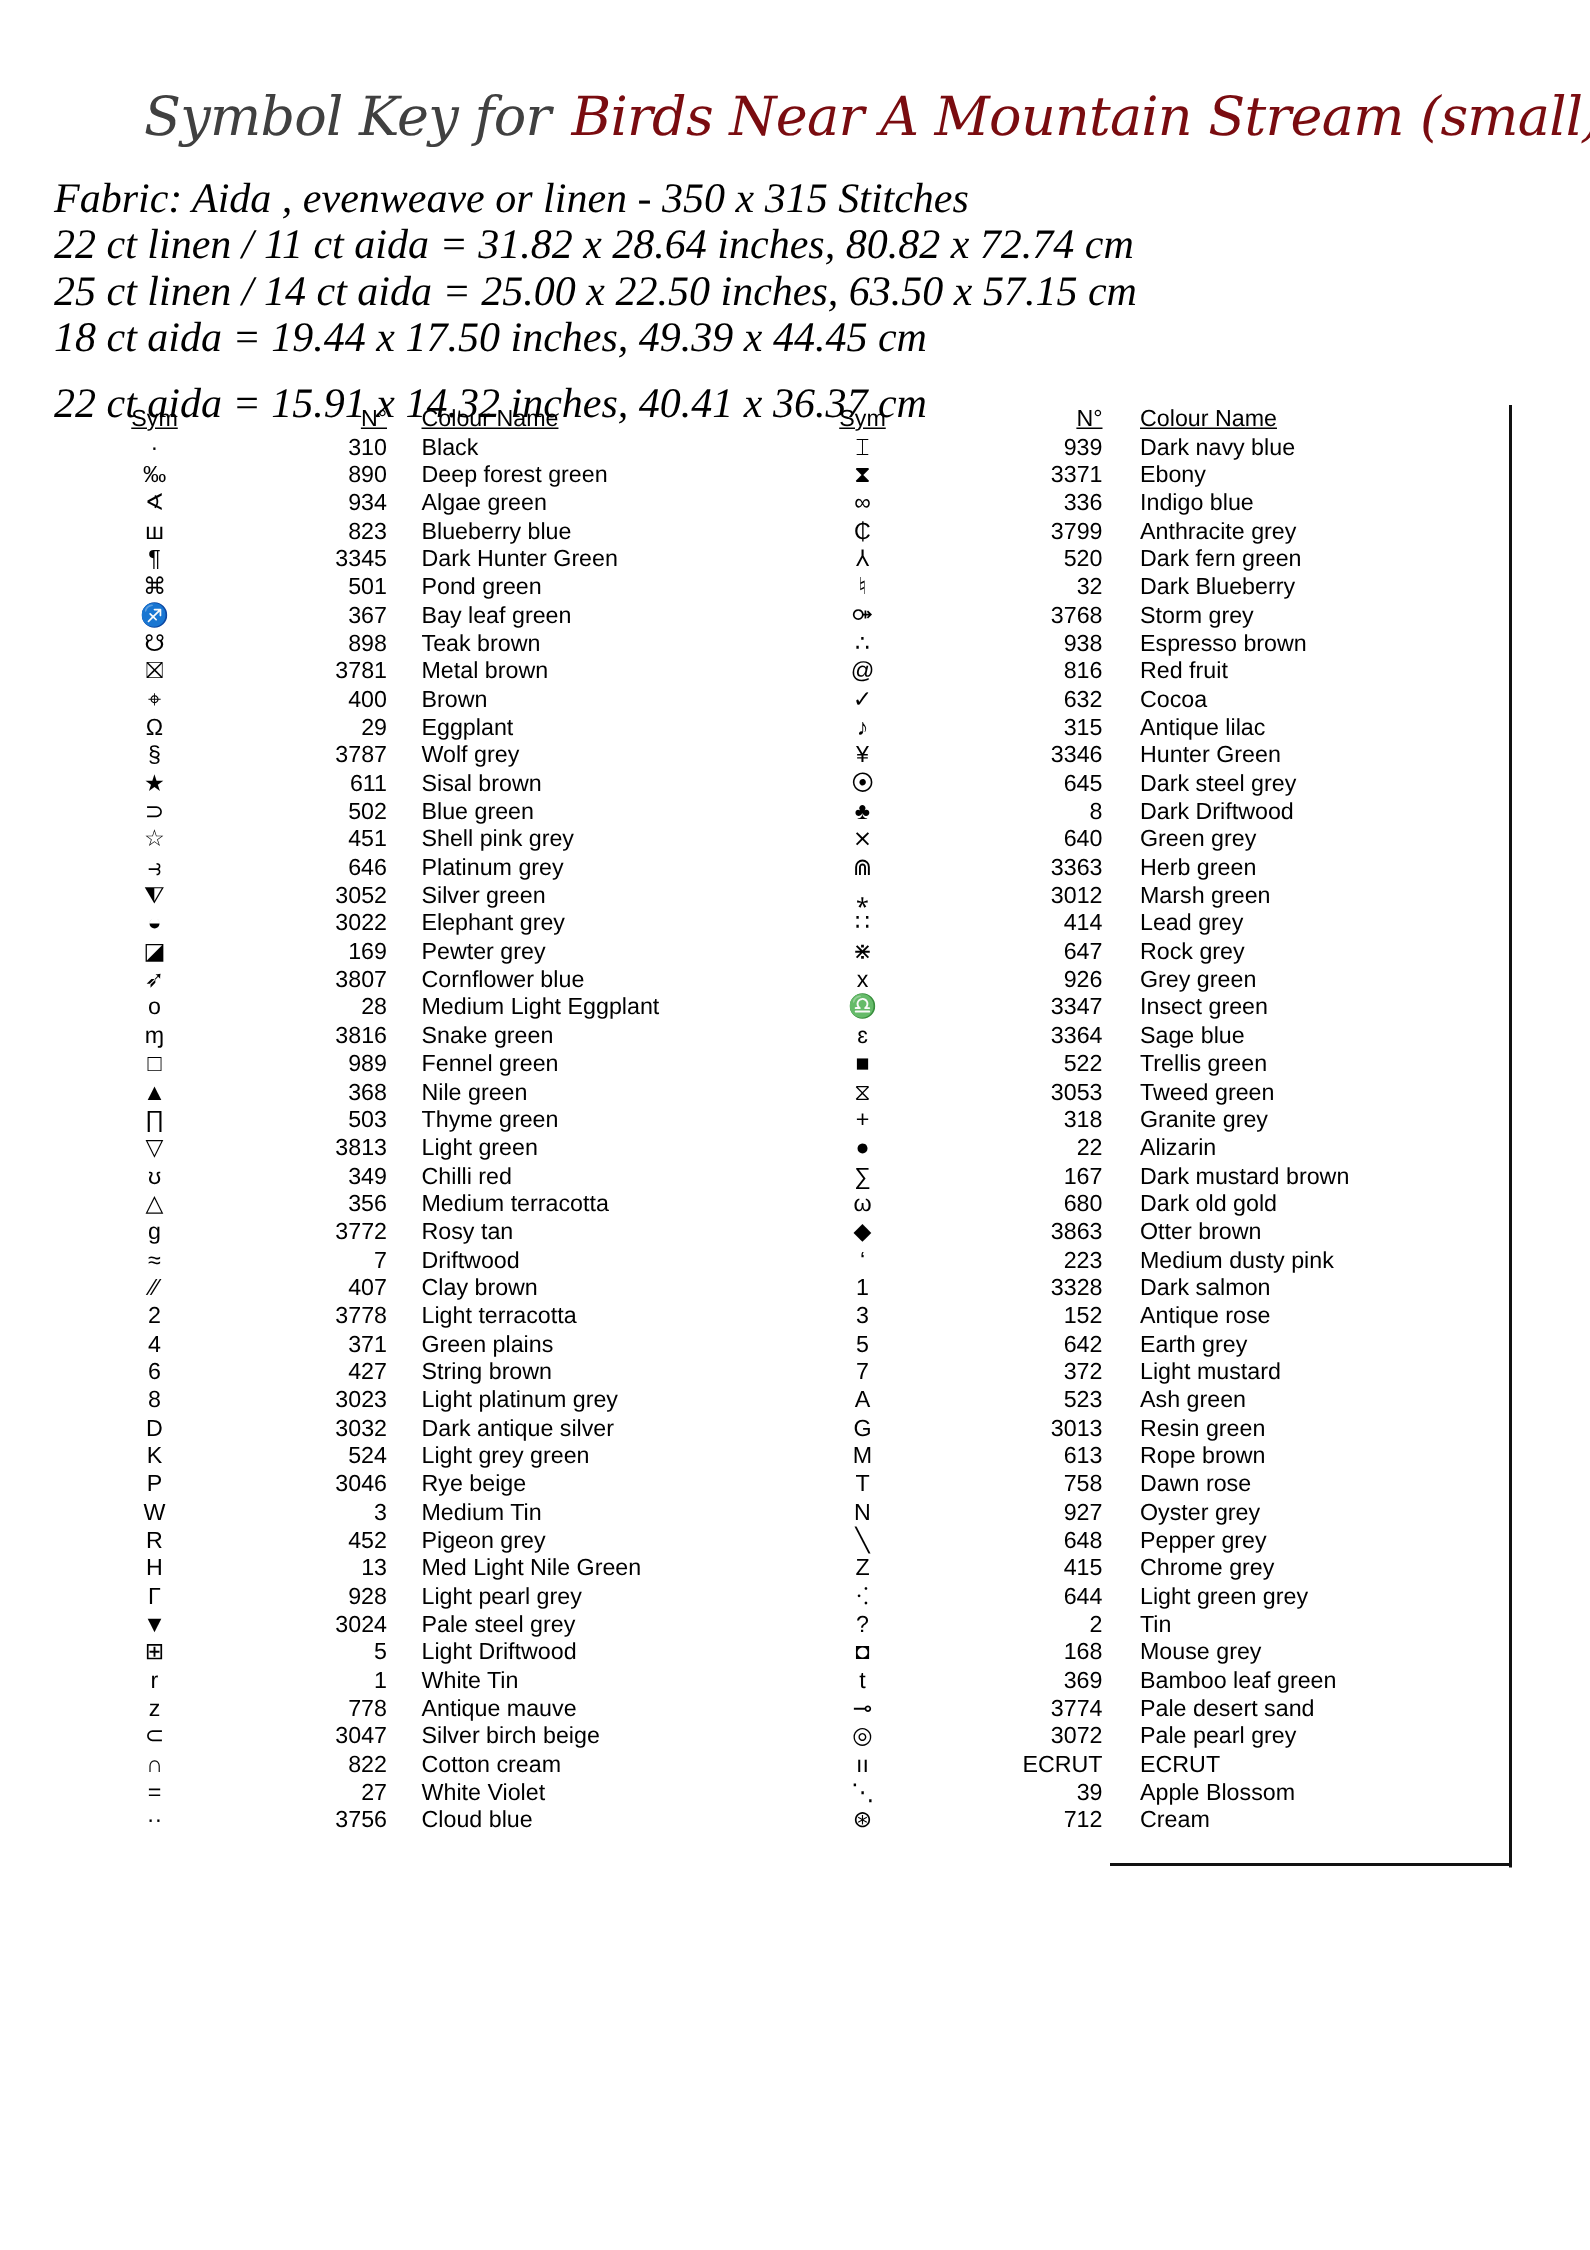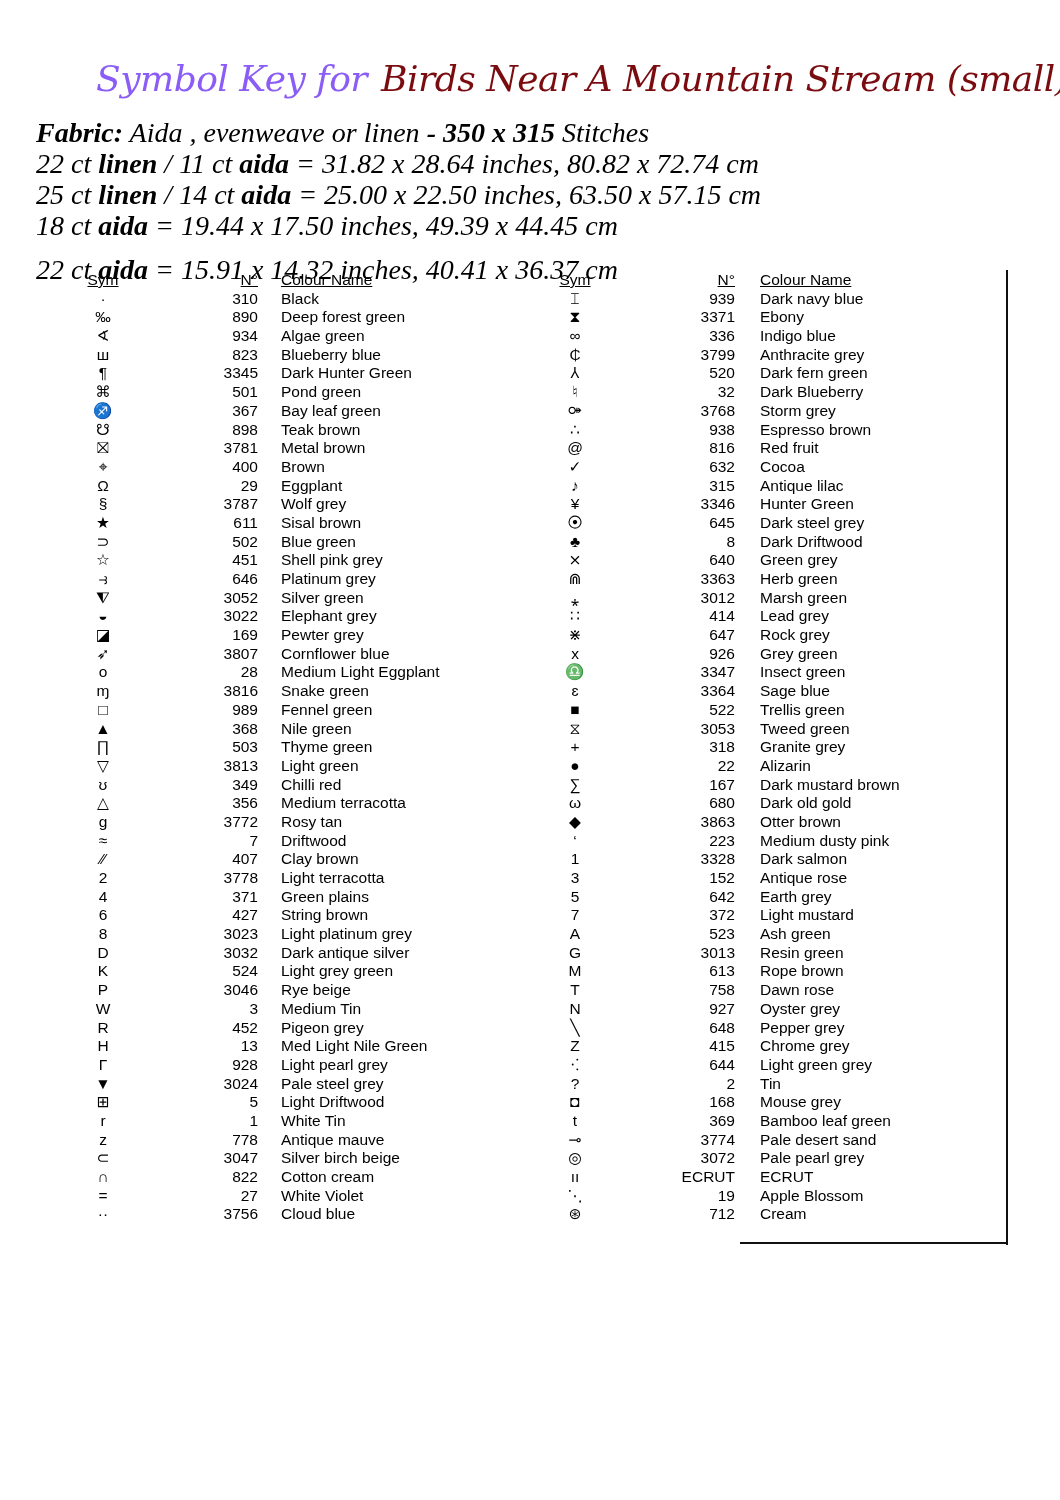--- a/index.html
+++ b/index.html
@@ -1,27 +1,27 @@
 <!DOCTYPE html>
 <html><head>
 <meta charset="utf-8">
 <style>
   html, body { margin: 0; padding: 0; background: #ffffff; }
   body { width: 1060px; height: 1500px; position: relative; overflow: hidden; color: #000; }
   .title {
     position: absolute; left: 96px; top: 58px; white-space: nowrap;
     font-family: "DejaVu Serif", serif; font-style: italic; font-size: 36px; letter-spacing: -0.5px;
   }
-  .title .t-black { color: #8b5cf6; }
+  .title .t-black { color: #404040; }
   .title .t-red { color: #7a0c10; margin-left: 14px; }
   .spec {
     position: absolute; left: 36px; white-space: nowrap;
     font-family: "Liberation Serif", serif; font-style: italic; font-size: 28px; line-height: 31px;
   }
-  .spec b { font-weight: bold; }
+  .spec b { font-weight: normal; }
   .table { position: absolute; top: 271px; font-family: "Liberation Sans", sans-serif; font-size: 15.5px; }
   .row { position: relative; height: 18.7px; line-height: 18.7px; white-space: nowrap; }
   .cell { position: absolute; top: 0; }
   .sym { text-align: center; width: 40px; }
   .num { text-align: right; width: 80px; }
   .name { text-align: left; }
   .hdr .cell { font-weight: normal; text-decoration: underline; }
   #left-table { left: 0; }
   #left-table .sym { left: 83px; }
   #left-table .num { left: 178px; }
@@ -555,21 +555,21 @@
       <span class="cell num">3072</span>
       <span class="cell name">Pale pearl grey</span>
     </div>
     <div class="row">
       <span class="cell sym">ıı</span>
       <span class="cell num">ECRUT</span>
       <span class="cell name">ECRUT</span>
     </div>
     <div class="row">
       <span class="cell sym">⋱</span>
-      <span class="cell num">19</span>
+      <span class="cell num">39</span>
       <span class="cell name">Apple Blossom</span>
     </div>
     <div class="row">
       <span class="cell sym">⊛</span>
       <span class="cell num">712</span>
       <span class="cell name">Cream</span>
     </div>
   </div>
 
 <div class="vline"></div>

